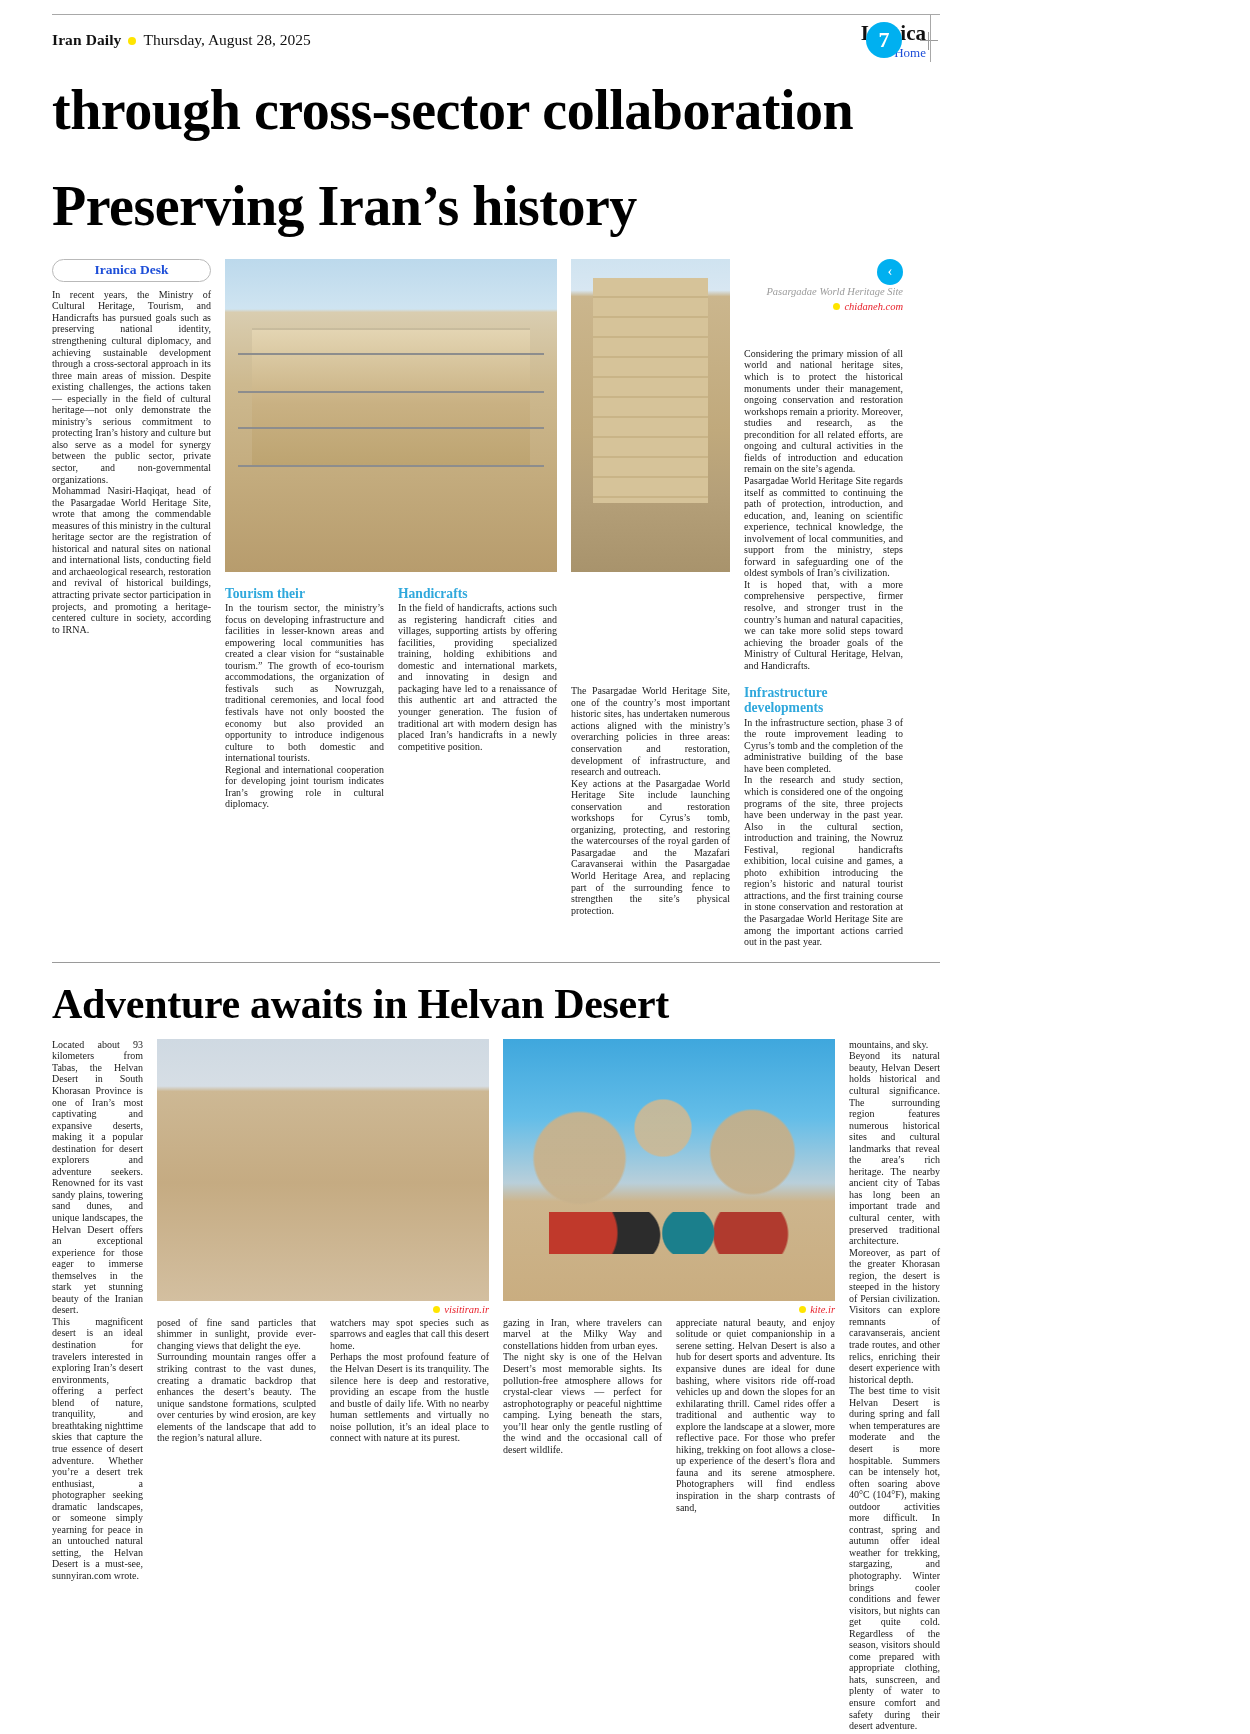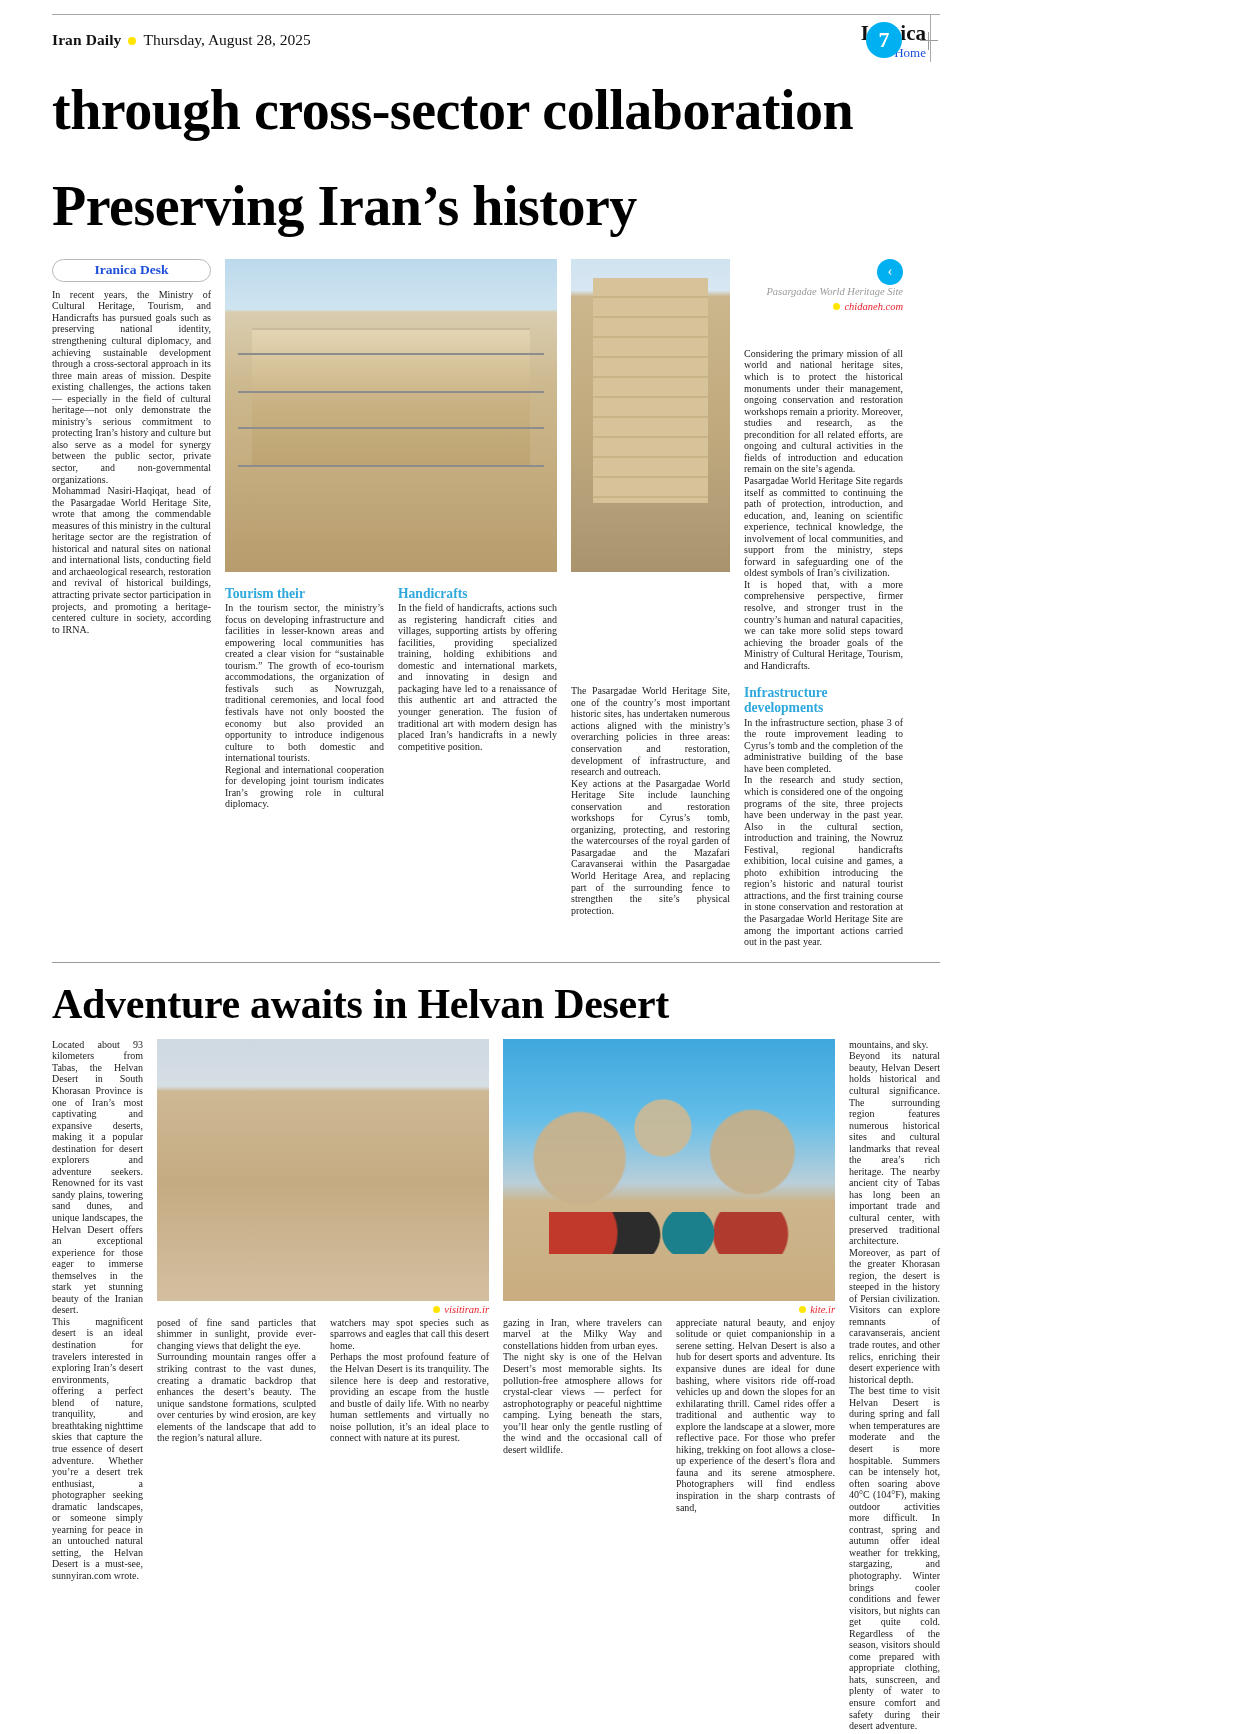--- a/index.html
+++ b/index.html
@@ -202,21 +202,21 @@
           </div>
           <div style="width:159px;">
             <div class="backbtn">‹</div>
             <div class="capline">Pasargadae World Heritage Site</div>
             <div class="credit">
               <span class="dot"></span>
               <span>chidaneh.com</span>
             </div>
             <p class="body" style="margin-top:36px;">Considering the primary mission of all world and national heritage sites, which is to protect the historical monuments under their management, ongoing conservation and restoration workshops remain a priority. Moreover, studies and research, as the precondition for all related efforts, are ongoing and cultural activities in the fields of introduction and education remain on the site’s agenda.</p>
             <p class="body">Pasargadae World Heritage Site regards itself as committed to continuing the path of protection, introduction, and education, and, leaning on scientific experience, technical knowledge, the involvement of local communities, and support from the ministry, steps forward in safeguarding one of the oldest symbols of Iran’s civilization.</p>
-            <p class="body">It is hoped that, with a more comprehensive perspective, firmer resolve, and stronger trust in the country’s human and natural capacities, we can take more solid steps toward achieving the broader goals of the Ministry of Cultural Heritage, Tourism, and Handicrafts.</p>
+            <p class="body">It is hoped that, with a more comprehensive perspective, firmer resolve, and stronger trust in the country’s human and natural capacities, we can take more solid steps toward achieving the broader goals of the Ministry of Cultural Heritage, Helvan, and Handicrafts.</p>
           </div>
         </div>
 
         <div style="display:flex;gap:14px;margin-top:14px;">
           <div style="width:159px;">
             <p class="body">The Pasargadae World Heritage Site, one of the country’s most important historic sites, has undertaken numerous actions aligned with the ministry’s overarching policies in three areas: conservation and restoration, development of infrastructure, and research and outreach.</p>
             <p class="body">Key actions at the Pasargadae World Heritage Site include launching conservation and restoration workshops for Cyrus’s tomb, organizing, protecting, and restoring the watercourses of the royal garden of Pasargadae and the Mazafari Caravanserai within the Pasargadae World Heritage Area, and replacing part of the surrounding fence to strengthen the site’s physical protection.</p>
           </div>
           <div style="width:159px;">
             <div class="subhead">Infrastructure developments</div>

